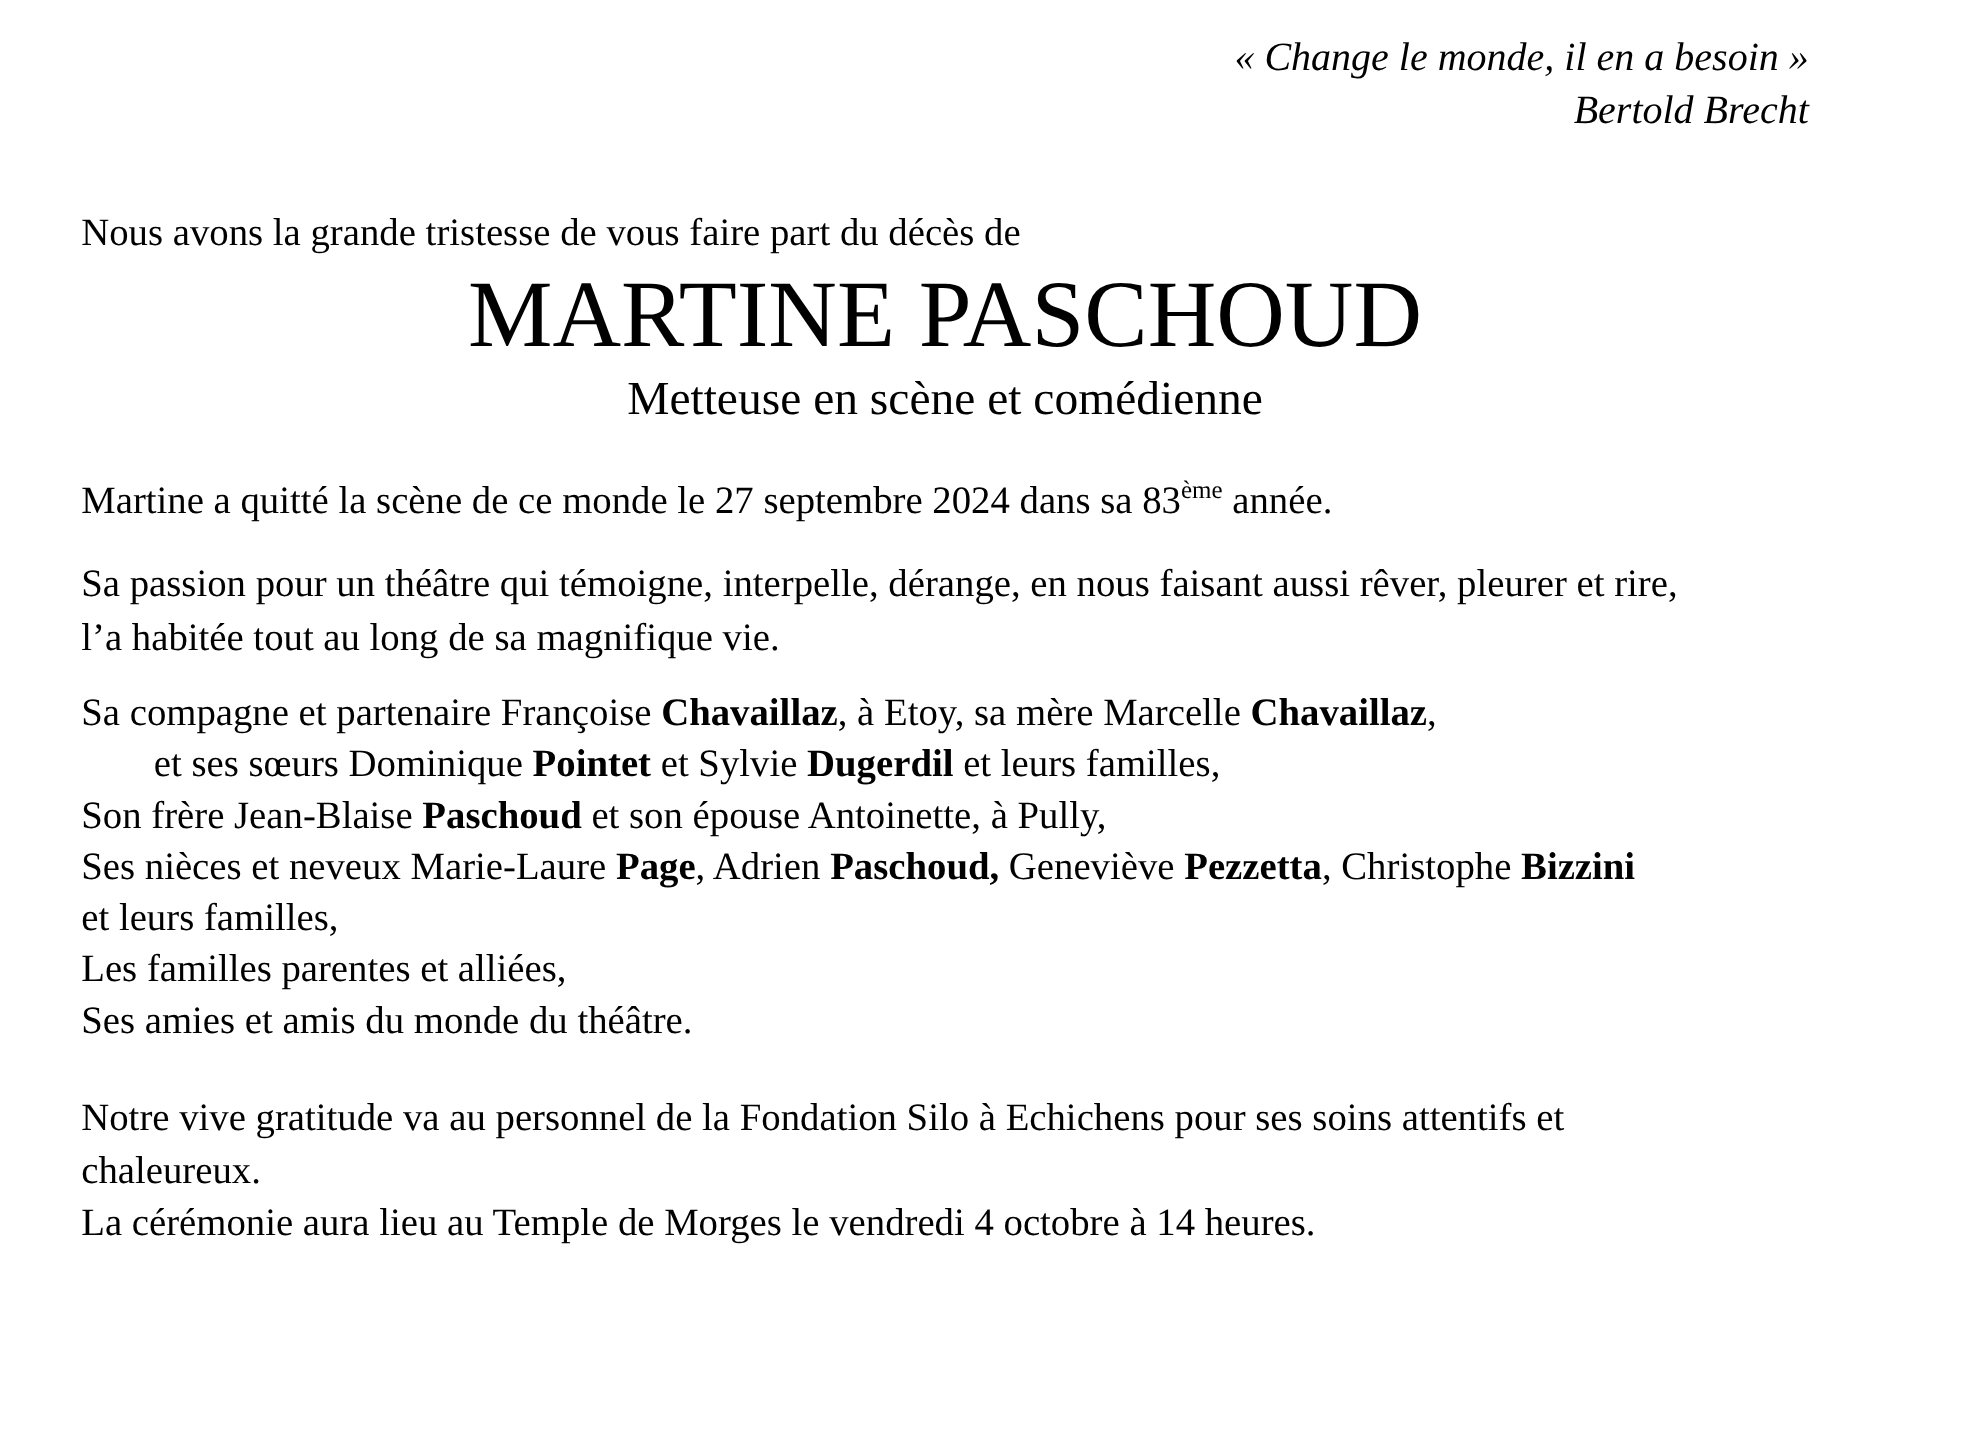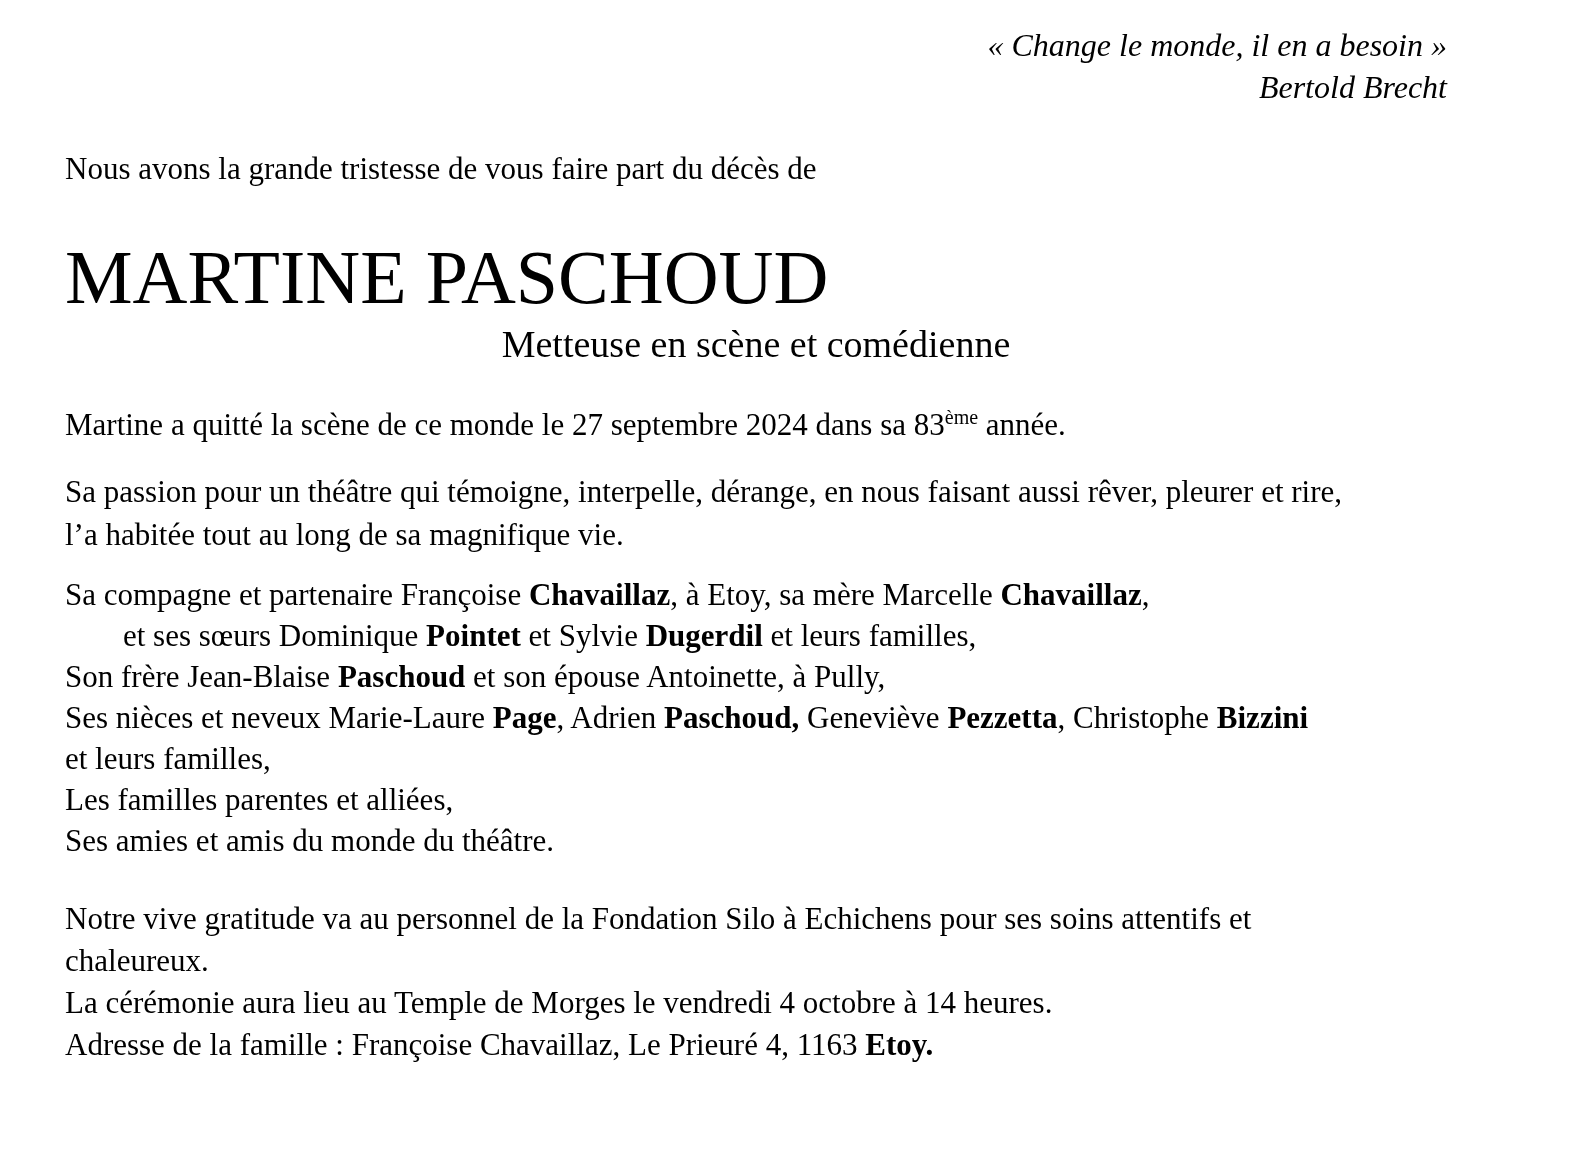--- a/index.html
+++ b/index.html
@@ -23,27 +23,27 @@
 
   .quote-block {
     margin-top: 24px;
     text-align: right;
     font-style: italic;
     font-size: 32px;
     line-height: 42px;
   }
 
   .announcement {
-    margin-top: 40px;
+    margin-top: 57px;
     font-size: 31px;
     line-height: 42px;
   }
 
   .deceased-name {
-    margin-top: 42px;
+    text-align: center;
     font-size: 76px;
     line-height: 91px;
     font-weight: normal;
   }
 
   .profession {
     text-align: center;
     font-size: 38px;
     line-height: 42px;
   }
@@ -109,16 +109,15 @@
     <div><span>Ses nièces et neveux Marie-Laure </span><span class="b">Page</span><span>, Adrien </span><span class="b">Paschoud,</span><span> Geneviève </span><span class="b">Pezzetta</span><span>, Christophe </span><span class="b">Bizzini</span></div>
     <div><span>et leurs familles,</span></div>
     <div><span>Les familles parentes et alliées,</span></div>
     <div><span>Ses amies et amis du monde du théâtre.</span></div>
   </div>
 
   <div class="closing">
     <div><span>Notre vive gratitude va au personnel de la Fondation Silo à Echichens pour ses soins attentifs et</span></div>
     <div><span>chaleureux.</span></div>
     <div><span>La cérémonie aura lieu au Temple de Morges le vendredi 4 octobre à 14 heures.</span></div>
-    <div><span>Adresse de la famille : Françoise Chavaillaz, Le Prieuré 4, 1163 </span><span class="b">Etoy.</span></div>
   </div>
 
 </div>
 
 </body></html>

